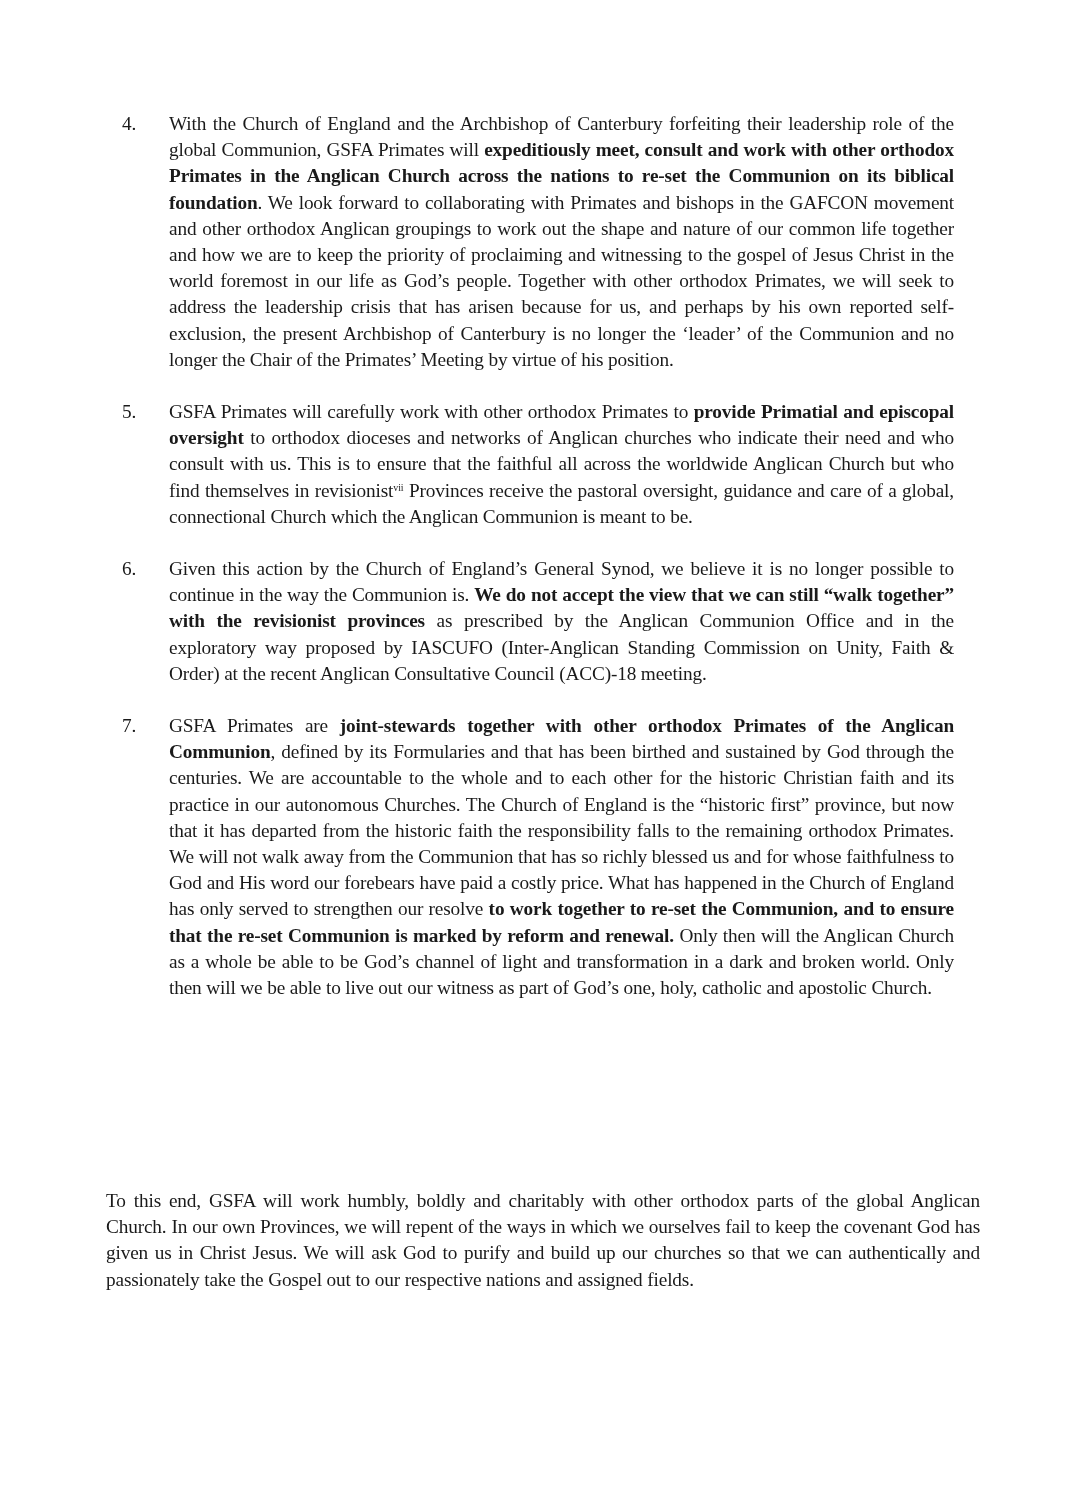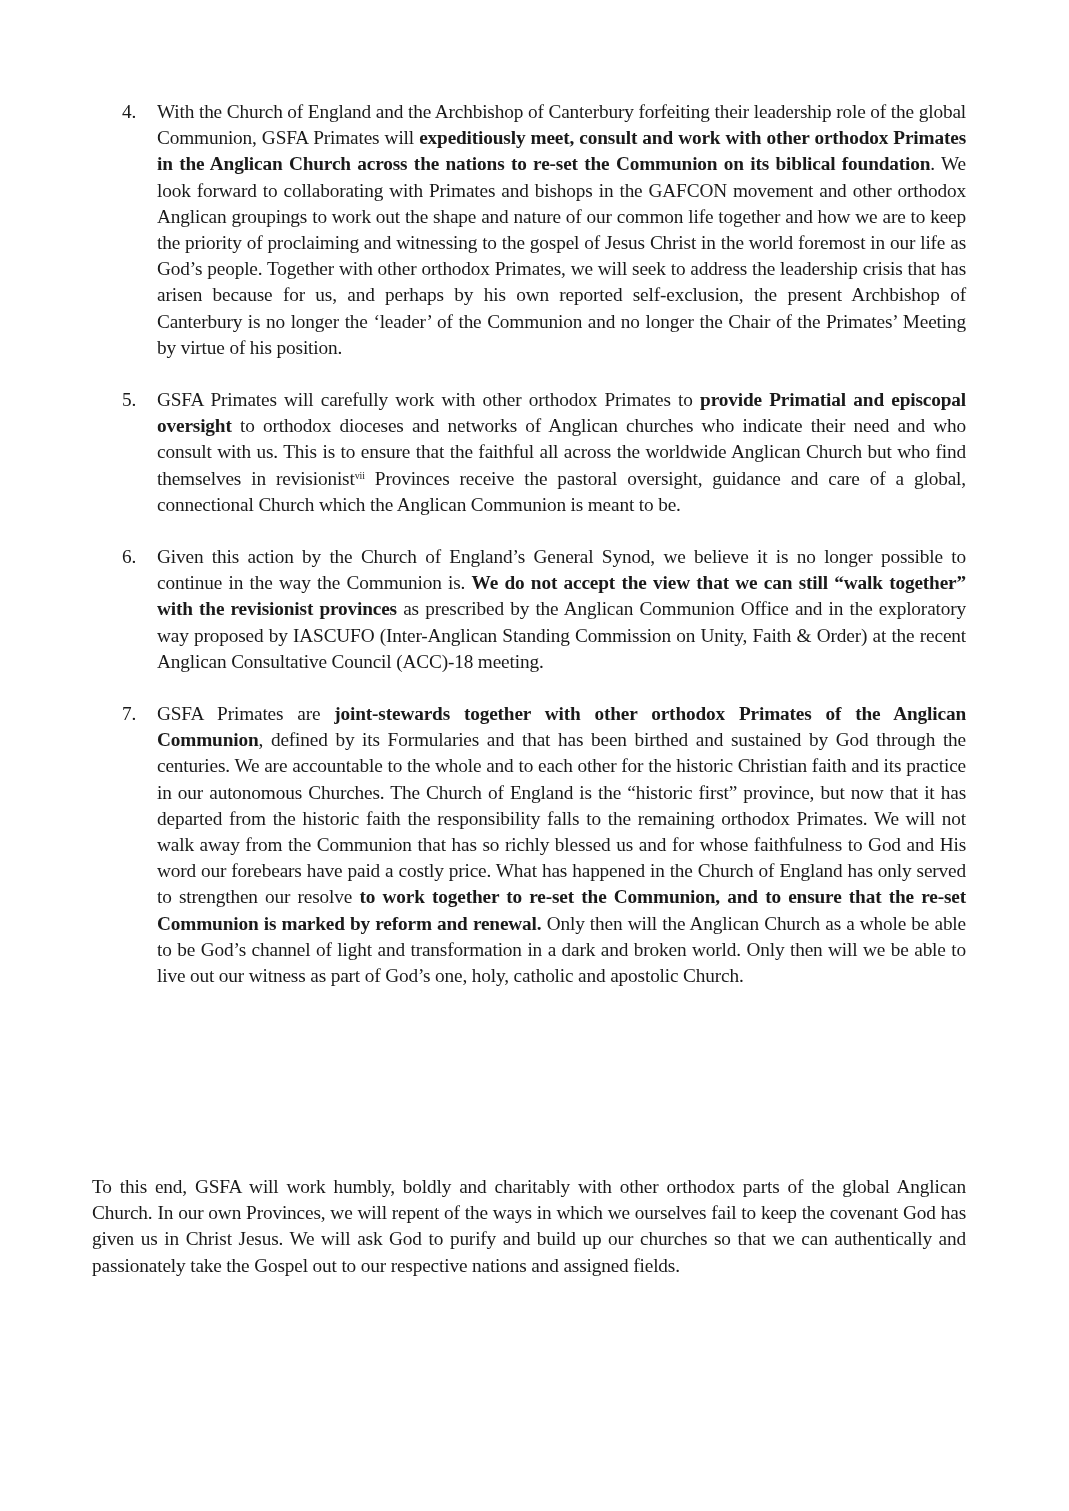--- a/index.html
+++ b/index.html
@@ -6,24 +6,24 @@
     body { width: 1069px; height: 1511px; position: relative; overflow: hidden; }
     .page {
       position: absolute; left: 0; top: 0; width: 1069px; height: 1511px;
       font-family: "Liberation Serif", "DejaVu Serif", serif;
       font-size: 19.3px; line-height: 26.2px; color: #1a1a1a;
       letter-spacing: -0.15px;
     }
     .list { position: absolute; left: 122px; top: 99px; width: 844px; margin: 0; padding: 0; list-style: none; }
     .item { position: relative; padding-left: 35px; text-align: justify; margin-bottom: 26px; }
     .item .num { position: absolute; left: 0; top: 0; }
-    .item p { margin: 0; }
+    .item p { margin: 12px; }
     b { font-weight: bold; }
     sup { font-size: 10px; line-height: 0; vertical-align: 6px; }
-    .closing { position: absolute; left: 92px; top: 1174px; width: 874px; margin: 0; text-align: justify; }
+    .closing { position: absolute; left: 92px; top: 1174px; width: 874px; margin: 14px; text-align: justify; }
   </style>
 </head>
 <body>
 
 <div class="page">
   <div class="list">
 
     <div class="item">
       <span class="num">4.</span>
       <p><span>With the Church of England and the Archbishop of Canterbury forfeiting their leadership role of the global Communion, GSFA Primates will </span><b>expeditiously meet, consult and work with other orthodox Primates in the Anglican Church across the nations to re-set the Communion on its biblical foundation</b><span>. We look forward to collaborating with Primates and bishops in the GAFCON movement and other orthodox Anglican groupings to work out the shape and nature of our common life together and how we are to keep the priority of proclaiming and witnessing to the gospel of Jesus Christ in the world foremost in our life as God’s people. Together with other orthodox Primates, we will seek to address the leadership crisis that has arisen because for us, and perhaps by his own reported self-exclusion, the present Archbishop of Canterbury is no longer the ‘leader’ of the Communion and no longer the Chair of the Primates’ Meeting by virtue of his position.</span></p>

